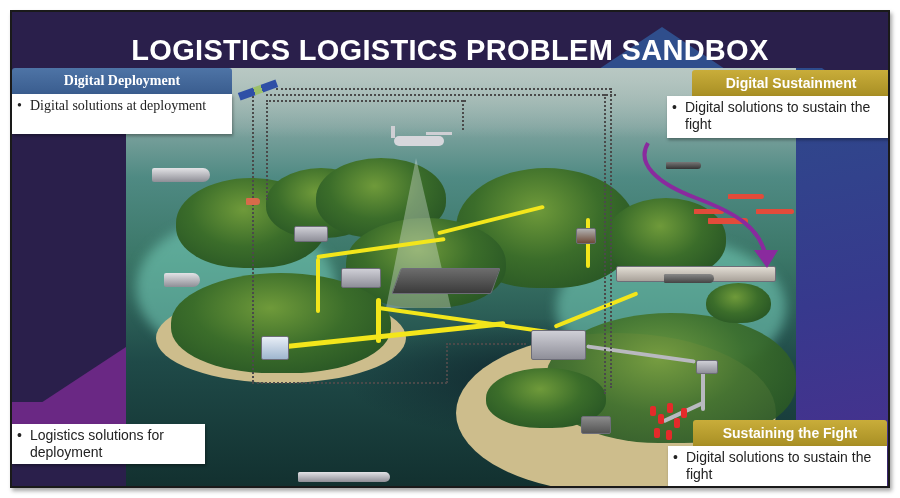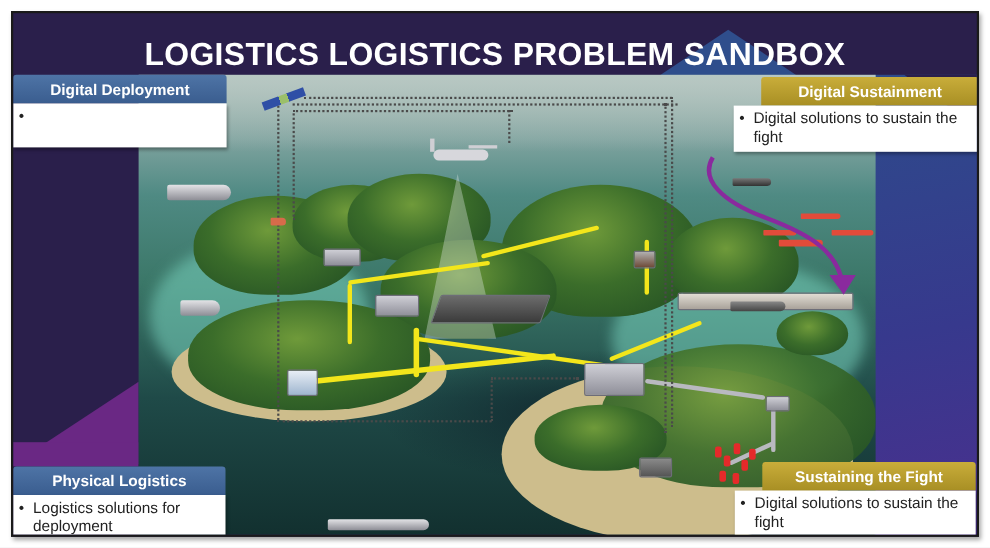--- a/index.html
+++ b/index.html
@@ -177,37 +177,37 @@
     <div class="soldier" style="left:555px;top:340px;"></div>
     <div class="soldier" style="left:528px;top:360px;"></div>
     <div class="soldier" style="left:540px;top:362px;"></div>
 
     <svg class="purple-arrow" style="left:500px;top:70px;" width="170" height="140" viewBox="0 0 170 140">
       <path d="M22 5 C 10 25, 30 45, 70 60 C 110 75, 135 90, 140 120" stroke="#8a2a9e" stroke-width="4" fill="none"></path>
       <polygon points="128,112 152,112 141,130" fill="#8a2a9e"></polygon>
     </svg>
   </div>
 
-  <div class="panel" style="left:0;top:56px;width:194px;">
+  <div class="panel" style="left:0;top:56px;width:220px;font-family:Liberation Serif, serif;">
     <div class="panel-header blue">Digital Deployment</div>
     <div class="panel-body" style="height:40px;">
       <span class="bullet">•</span>
+      <span>Digital solutions at deployment</span>
     </div>
   </div>
 
   <div class="panel" style="left:655px;top:58px;width:223px;">
     <div class="panel-header gold">Digital Sustainment</div>
     <div class="panel-body" style="height:42px;">
       <span class="bullet">•</span>
       <span>Digital solutions to sustain the fight</span>
     </div>
   </div>
 
   <div class="panel" style="left:0;top:412px;width:193px;">
-    <div class="panel-header blue">Physical Logistics</div>
     <div class="panel-body" style="height:40px;">
       <span class="bullet">•</span>
       <span>Logistics solutions for deployment</span>
     </div>
   </div>
 
   <div class="panel" style="left:656px;top:408px;width:219px;">
     <div class="panel-header gold">Sustaining the Fight</div>
     <div class="panel-body" style="height:44px;">
       <span class="bullet">•</span>

